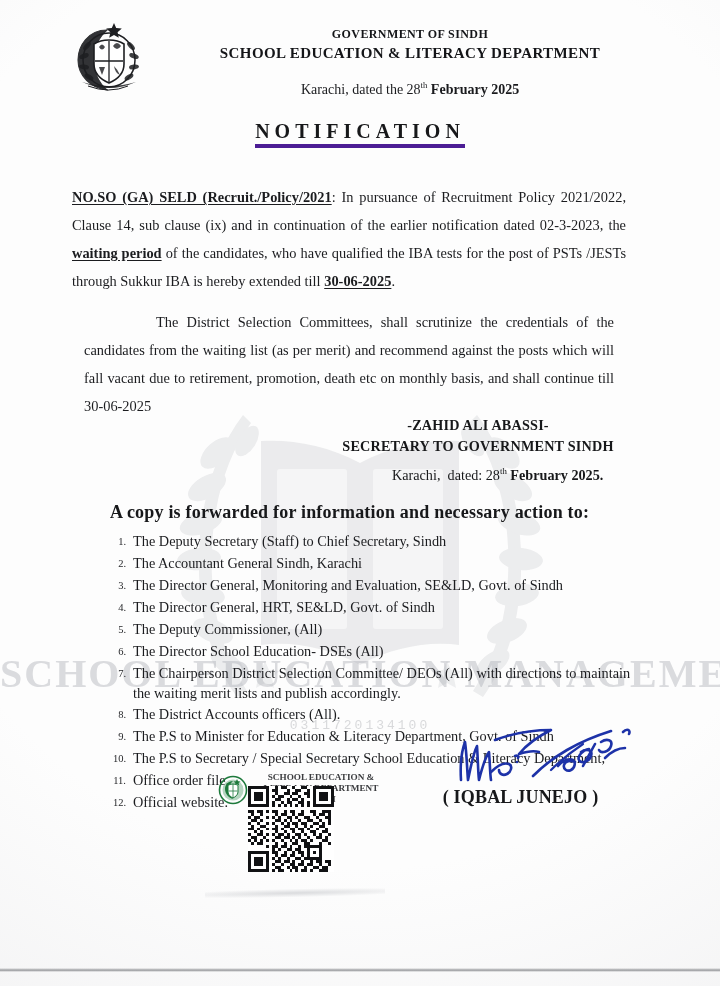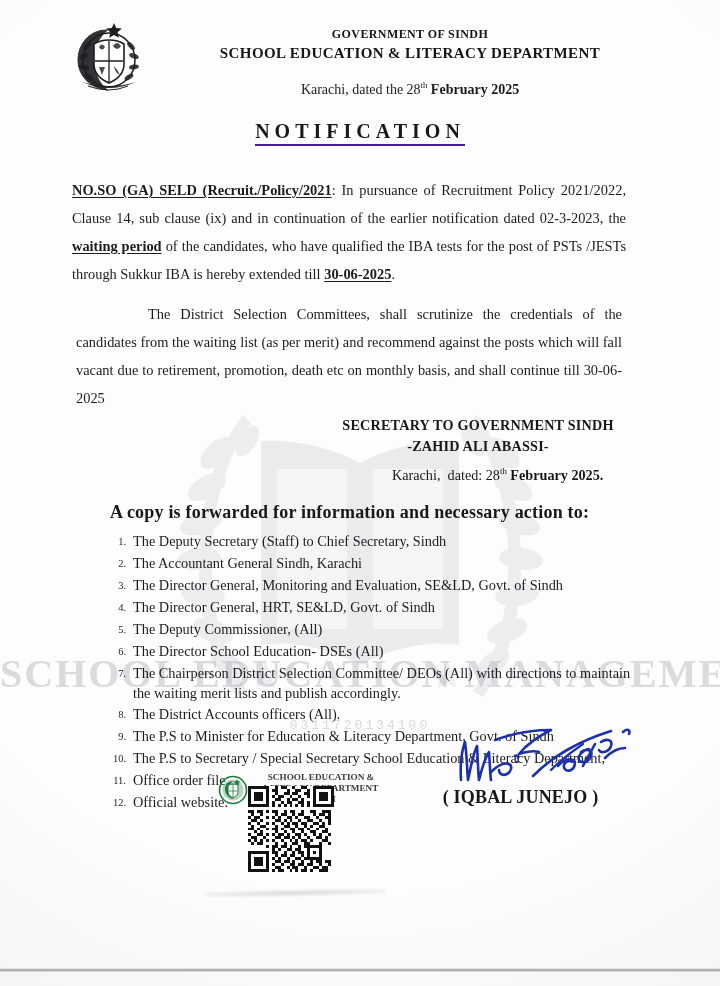--- a/index.html
+++ b/index.html
@@ -134,21 +134,21 @@
     position: absolute;
     left: 0; right: 0;
     top: 120px;
     text-align: center;
   }
   #title span {
     font-family: "Liberation Serif", serif;
     font-weight: bold;
     font-size: 20px;
     letter-spacing: 5px;
-    border-bottom: 2px solid #4c1d95;
+    border-bottom: 4px solid #4c1d95;
     padding-bottom: 1px;
     display: inline-block;
   }
 
   
   .body-col {
     position: absolute;
     left: 72px;
     width: 554px;
   }
@@ -159,21 +159,21 @@
     text-justify: inter-word;
     color: #1b1c1f;
   }
   .para .u-bold {
     font-weight: bold;
     text-decoration: underline;
     text-underline-offset: 2px;
   }
   .indent { text-indent: 72px; }
 
-  #para-1 { top: 176px; }
+  #para-1 { top: 183px; }
   #para-2 { top: 296px; }
 
   
   #secretary-block {
     position: absolute;
     left: 330px;
     top: 415px;
     width: 296px;
     text-align: center;
     font-weight: bold;
@@ -409,26 +409,26 @@
   <div id="para-1" class="body-col">
     <p class="para" style="margin:0;">
       <span class="u-bold">NO.SO (GA) SELD (Recruit./Policy/2021</span><span>: In pursuance of Recruitment Policy 2021/2022, Clause 14, sub clause (ix) and in continuation of the earlier notification dated 02-3-2023, the</span>
       <span class="u-bold">waiting period</span>
       <span>of the candidates, who have qualified the IBA tests for the post of PSTs /JESTs through Sukkur IBA is hereby extended till</span>
       <span class="u-bold">30-06-2025</span><span>.</span>
     </p>
   </div>
 
   <div id="para-2" class="body-col">
-    <p class="para indent" style="margin:4px;">The District Selection Committees, shall scrutinize the credentials of the candidates from the waiting list (as per merit) and recommend against the posts which will fall vacant due to retirement, promotion, death etc on monthly basis, and shall continue till 30-06-2025</p>
+    <p class="para indent" style="margin:12px;">The District Selection Committees, shall scrutinize the credentials of the candidates from the waiting list (as per merit) and recommend against the posts which will fall vacant due to retirement, promotion, death etc on monthly basis, and shall continue till 30-06-2025</p>
   </div>
 
   <div id="secretary-block">
+    <div>-ZAHID ALI ABASSI-</div>
     <div>SECRETARY TO GOVERNMENT SINDH</div>
-    <div>-ZAHID ALI ABASSI-</div>
   </div>
 
   <div id="ref2-row">
     <span id="ref2-place">
       <span>Karachi,</span>
       &nbsp;<span>dated:</span>
       <span>28</span><sup>th</sup>
       <span class="bold">February 2025.</span>
     </span>
   </div>

